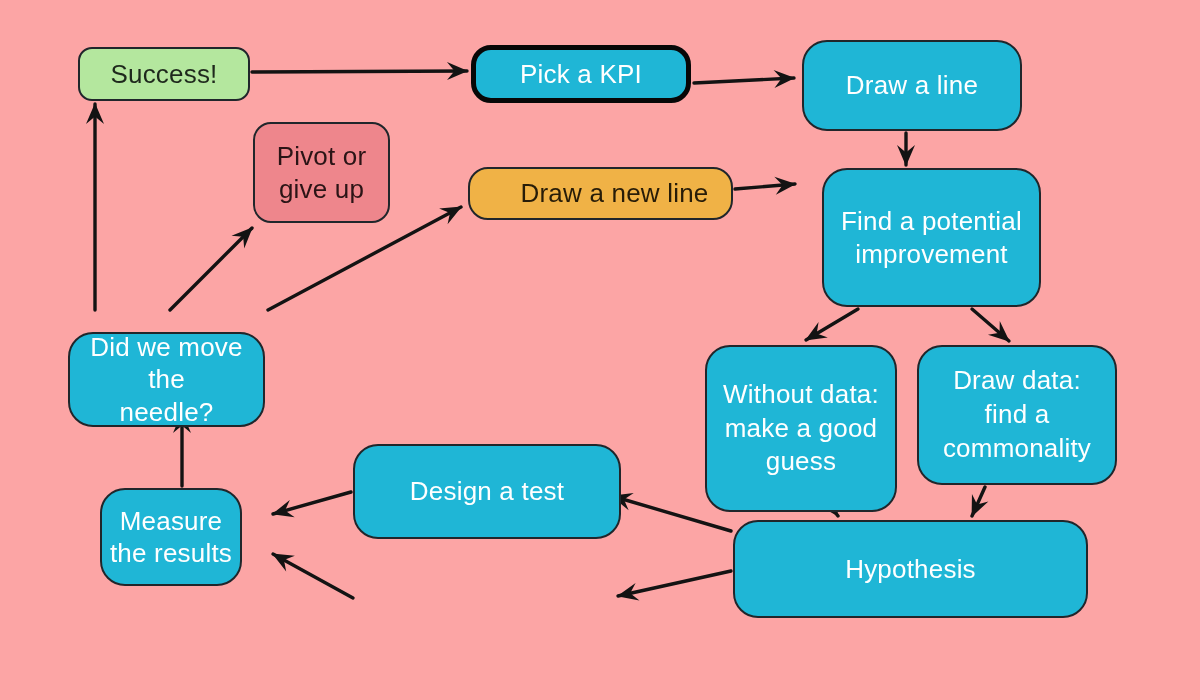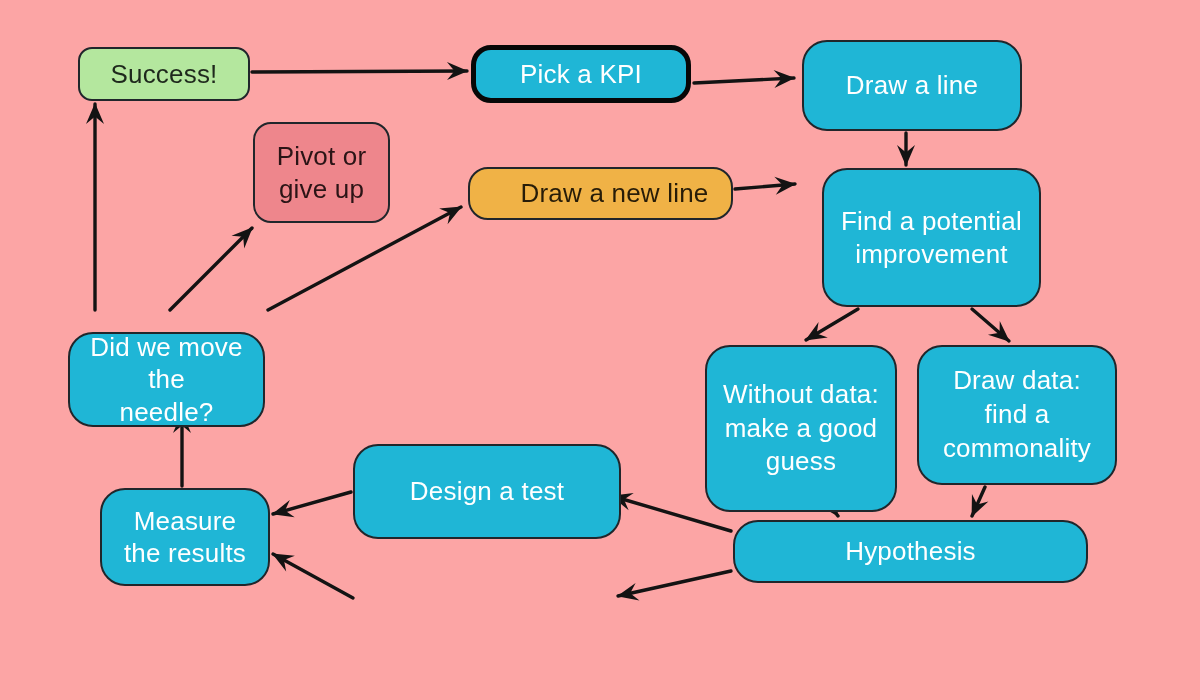--- a/index.html
+++ b/index.html
@@ -24,23 +24,23 @@
   .n-success{left:78px;top:47px;width:172px;height:54px;border-radius:14px;}
   .n-pick-kpi{left:471px;top:45px;width:220px;height:58px;border-width:5px;border-color:#070707;border-radius:20px;}
   .n-draw-line{left:802px;top:40px;width:220px;height:91px;}
   .n-pivot{left:253px;top:122px;width:137px;height:101px;border-radius:18px;}
   .n-draw-new-line{left:468px;top:167px;width:265px;height:53px;border-radius:20px;padding-left:28px;}
   .n-find-potential{left:822px;top:168px;width:219px;height:139px;}
   .n-did-we-move{left:68px;top:312px;width:197px;height:95px;margin-top:20px;}
   .n-without-data{left:705px;top:345px;width:192px;height:167px;line-height:1.3;}
   .n-with-data{left:917px;top:345px;width:200px;height:140px;line-height:1.3;}
   .n-design-test{left:353px;top:444px;width:268px;height:95px;}
-  .n-measure{left:100px;top:488px;width:170px;height:98px;}
+  .n-measure{left:100px;top:488px;width:142px;height:98px;}
   .n-make-changes{left:355px;top:558px;width:250px;height:100px;}
-  .n-hypothesis{left:733px;top:520px;width:355px;height:63px;}
+  .n-hypothesis{left:733px;top:520px;width:355px;height:98px;}
 
   .arrows line{stroke:#131313;stroke-width:3.4;stroke-linecap:round;}
 </style>
 </head>
 <body>
 
 <div class="stage">
 
   <svg class="arrows" viewBox="0 0 1200 700" xmlns="http://www.w3.org/2000/svg">
     <defs>

